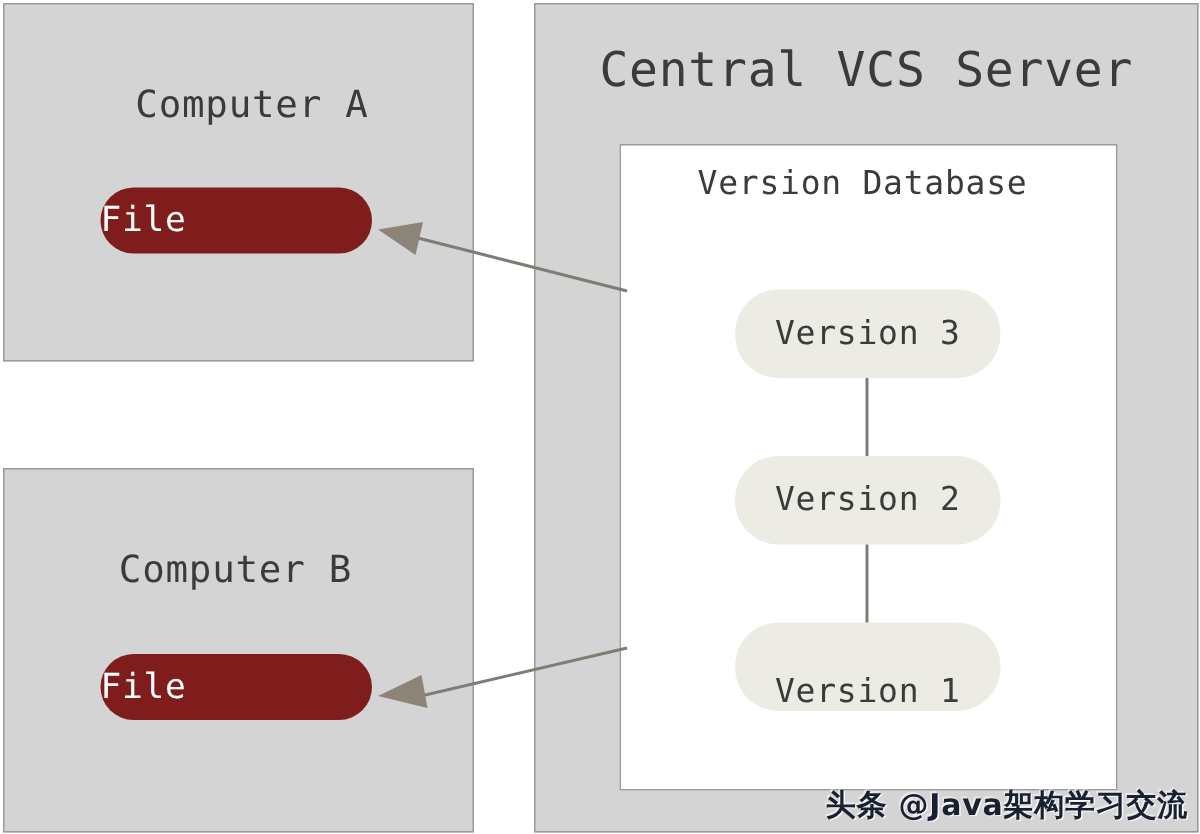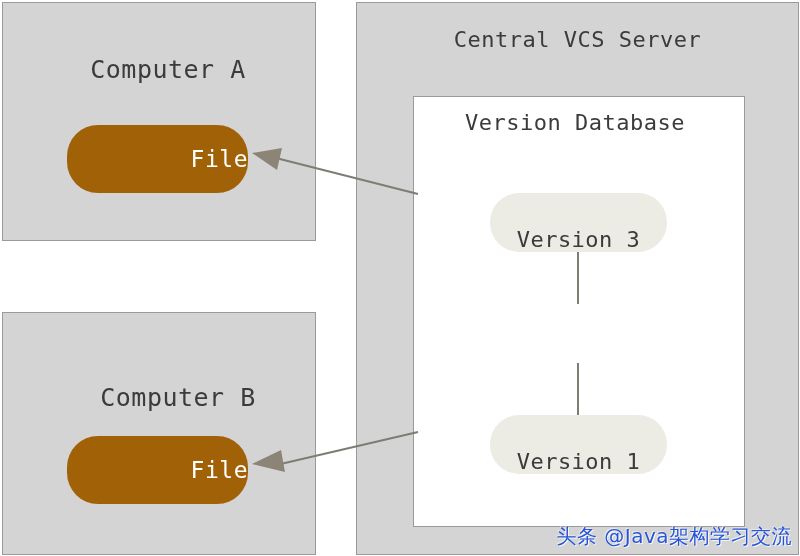--- a/index.html
+++ b/index.html
@@ -64,48 +64,48 @@
     font-family: "DejaVu Sans Mono", "Liberation Mono", monospace;
   }
   #title-computer-a {
     left: 0;
     top: 55px;
     width: 336px;
     text-align: center;
   }
   #title-computer-b {
     left: 0;
-    top: 383px;
-    width: 356px;
+    top: 365px;
+    width: 314px;
     text-align: center;
   }
   #title-server {
     left: 356px;
     top: 27px;
     width: 443px;
     text-align: center;
-    font-size: 22px;
+    font-size: 32px;
   }
   #title-version-database {
     left: 413px;
     top: 110px;
     width: 324px;
     text-align: center;
     font-size: 22px;
   }
   
   .pill-file {
     position: absolute;
     width: 181px;
-    height: 68px;
-    background: #a16207;
+    height: 44px;
+    background: #7f1d1d;
     border-radius: 31px;
     display: flex;
     align-items: center;
-    justify-content: flex-end;
+    justify-content: flex-start;
     color: #ffffff;
     font-size: 23px;
     letter-spacing: 0.5px;
     font-family: "DejaVu Sans Mono", "Liberation Mono", monospace;
   }
   #pill-file-a {
     left: 67px;
     top: 125px;
   }
   #pill-file-b {
@@ -121,42 +121,42 @@
     background: #ecece4;
     border-radius: 29px;
     display: flex;
     align-items: center;
     justify-content: center;
     color: #3b3b3b;
     font-size: 22px;
     letter-spacing: 0.5px;
     font-family: "DejaVu Sans Mono", "Liberation Mono", monospace;
   }
-  #pill-version-3 { top: 193px; align-items: flex-end; }
+  #pill-version-3 { top: 193px; }
   #pill-version-2 { top: 304px; }
   #pill-version-1 { top: 415px; align-items: flex-end; }
 
   
   #connectors {
     position: absolute;
     left: 0;
     top: 0;
     width: 800px;
     height: 556px;
     pointer-events: none;
   }
   
   #watermark {
     position: absolute;
     right: 8px;
     bottom: 6px;
     font-family: "DejaVu Sans", "Liberation Sans", sans-serif;
     font-size: 20px;
-    font-weight: normal;
-    color: #1d4ed8;
+    font-weight: bold;
+    color: #0f172a;
     text-shadow: 1px 1px 0 rgba(255,255,255,0.85),
                 -1px -1px 0 rgba(255,255,255,0.55);
     white-space: nowrap;
     letter-spacing: 0.5px;
     opacity: 0.95;
   }
 </style>
 </head>
 <body>
 
@@ -176,20 +176,23 @@
 
   <div class="panel" id="panel-server"></div>
   <div class="panel-title" id="title-server">Central VCS Server</div>
 
   <div id="box-version-database"></div>
   <div class="panel-title" id="title-version-database">Version Database</div>
 
   <div class="pill-version" id="pill-version-3">
     <span>Version 3</span>
   </div>
+  <div class="pill-version" id="pill-version-2">
+    <span>Version 2</span>
+  </div>
   <div class="pill-version" id="pill-version-1">
     <span>Version 1</span>
   </div>
 
   <svg id="connectors" viewBox="0 0 800 556">
 
     <line x1="578" y1="252" x2="578" y2="304" stroke="#7d7d74" stroke-width="2"></line>
 
     <line x1="578" y1="363" x2="578" y2="415" stroke="#7d7d74" stroke-width="2"></line>
 

